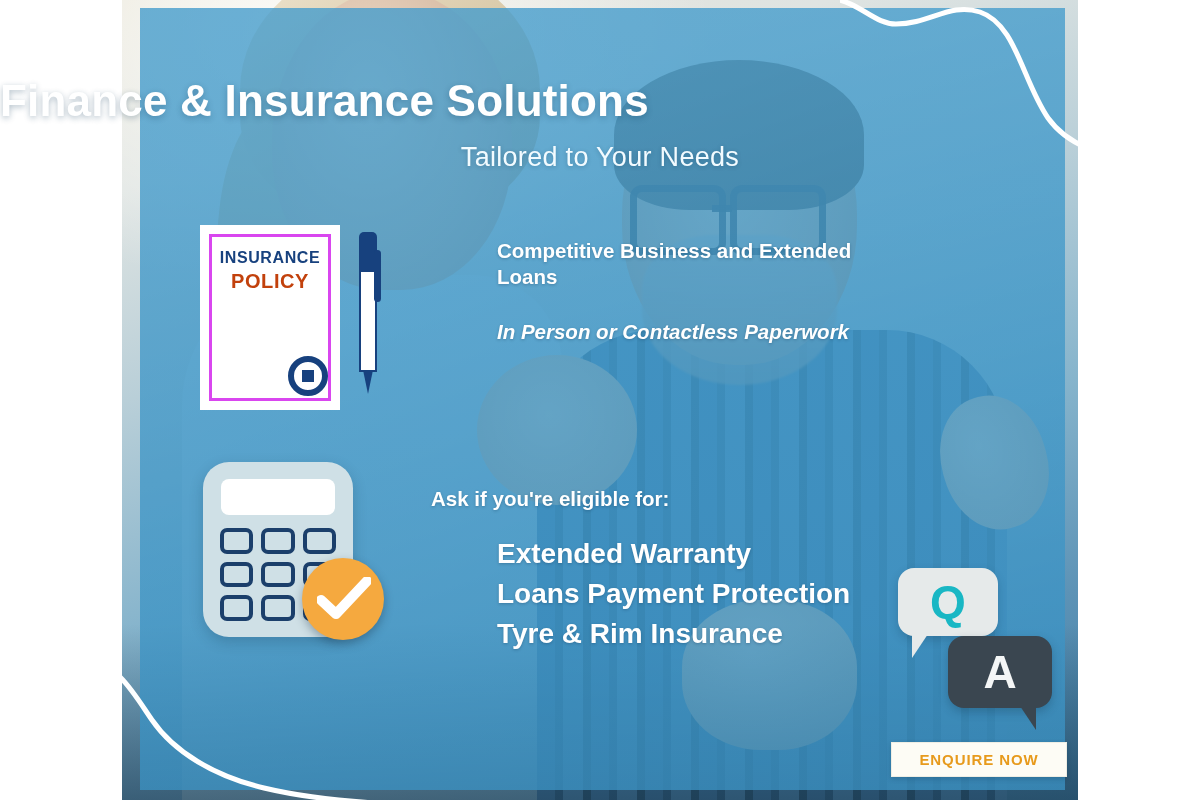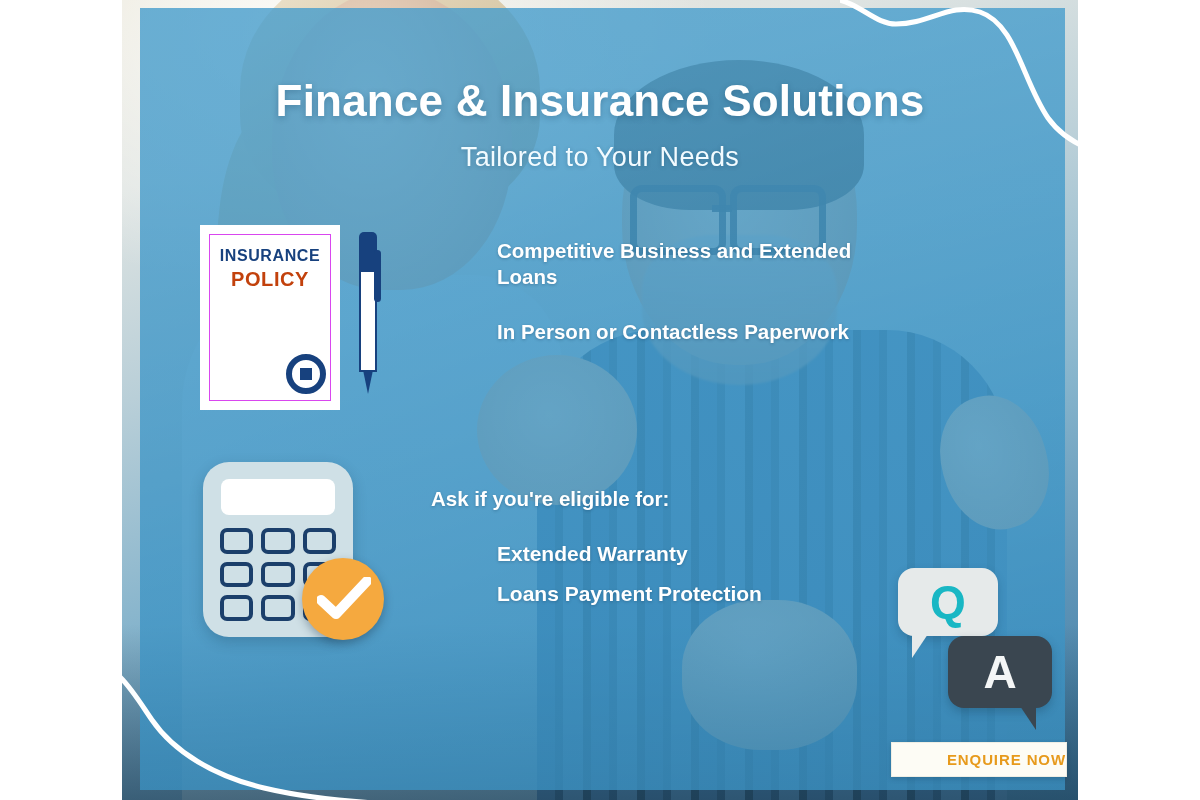--- a/index.html
+++ b/index.html
@@ -48,44 +48,44 @@
            background:rgba(62,151,200,.72);}
   .overlay-soft{position:absolute;left:140px;top:8px;width:925px;height:782px;
            background:linear-gradient(180deg,rgba(86,168,212,.30),rgba(50,130,180,.22));}
 
   
   .swoosh{position:absolute;pointer-events:none;}
   .swoosh-tr{right:0;top:-6px;width:360px;height:190px;}
   .swoosh-bl{left:96px;bottom:-4px;width:360px;height:170px;}
 
   
-  .title{position:absolute;left:0;top:76px;width:1200px;text-align:center;
+  .title{position:absolute;left:0;top:76px;width:1200px;
          font-size:44px;font-weight:bold;color:#ffffff;letter-spacing:.2px;
          text-shadow:0 2px 6px rgba(20,60,90,.32);}
   .subtitle{position:absolute;left:0;top:142px;width:1200px;text-align:center;
          font-size:27px;font-weight:normal;color:#f2fbff;letter-spacing:.3px;
          text-shadow:0 1px 4px rgba(20,60,90,.30);}
 
   
   .copy{position:absolute;left:497px;top:238px;width:420px;}
   .para{font-size:20.5px;line-height:25.5px;font-weight:bold;color:#ffffff;
         margin:0 0 30px 0;text-shadow:0 1px 3px rgba(20,55,85,.33);}
-  .para:last-child{margin-bottom:8px;}
+  .para:last-child{margin-bottom:8px;font-style:italic;}
 
   .ask{position:absolute;left:431px;top:487px;font-size:20.5px;font-weight:bold;color:#ffffff;
        text-shadow:0 1px 3px rgba(20,55,85,.33);}
 
   .elig{position:absolute;left:497px;top:534px;width:420px;}
-  .elig-item{font-size:21px;line-height:40px;font-weight:bold;color:#ffffff;
+  .elig-item{font-size:28px;line-height:40px;font-weight:bold;color:#ffffff;
              text-shadow:0 1px 3px rgba(20,55,85,.33);}
 
   
   .policy{position:absolute;left:200px;top:225px;width:140px;height:185px;
           background:#ffffff;padding:0;box-sizing:border-box;}
-  .policy-inner{position:absolute;left:9px;top:9px;right:9px;bottom:9px;border:1px solid #d946ef;}
+  .policy-inner{position:absolute;left:9px;top:9px;right:9px;bottom:9px;border:3px solid #d946ef;}
   .policy-t1{position:absolute;left:0;right:0;top:12px;text-align:center;font-size:16px;
              font-weight:bold;color:#17417e;letter-spacing:.6px;}
   .policy-t2{position:absolute;left:0;right:0;top:33px;text-align:center;font-size:20px;
              font-weight:bold;color:#c2410c;letter-spacing:.6px;}
   .pl{position:absolute;background:#ffffff;height:9px;}
   .pl.a{left:14px;right:14px;top:70px;}
   .pl.b{left:14px;right:14px;top:86px;height:7px;}
   .pl.c{left:14px;right:14px;top:101px;height:7px;}
   .pl.d{left:14px;width:56px;top:128px;height:8px;}
   .pl.e{left:14px;width:56px;top:146px;height:8px;}
@@ -123,21 +123,21 @@
             font-weight:bold;color:#19b7c4;line-height:56px;}
   .bubble-a{position:absolute;left:50px;top:68px;width:104px;height:72px;border-radius:16px;background:#3a4650;
             box-shadow:0 4px 10px rgba(15,45,70,.28);}
   .bubble-a .tail{position:absolute;right:16px;bottom:-22px;width:0;height:0;
             border-right:16px solid #3a4650;border-bottom:24px solid transparent;}
   .bubble-a span{position:absolute;left:0;right:0;top:6px;text-align:center;font-size:46px;
             font-weight:bold;color:#f4f6f6;line-height:60px;}
 
   
   .enquire{position:absolute;left:891px;top:742px;width:174px;height:33px;background:#fdfcf5;
-           border:1px solid #efeee4;display:flex;align-items:center;justify-content:flex-end;
+           border:1px solid #efeee4;display:flex;align-items:center;justify-content:center;
            box-shadow:0 2px 5px rgba(10,40,65,.22);cursor:pointer;}
   .enquire span{font-size:15px;font-weight:bold;color:#e79a1c;letter-spacing:.9px;}
 </style>
 </head>
 <body>
 
 <div id="stage">
 
   <div class="photo">
     <div class="wallglow"></div>
@@ -174,20 +174,21 @@
   <div class="copy">
     <p class="para">Competitive Business and Extended Loans</p>
     <p class="para">In Person or Contactless Paperwork</p>
   </div>
 
   <div class="ask">Ask if you're eligible for:</div>
 
   <div class="elig">
     <div class="elig-item">Extended Warranty</div>
     <div class="elig-item">Loans Payment Protection</div>
+    <div class="elig-item">Tyre &amp; Rim Insurance</div>
   </div>
 
   <div class="policy">
     <div class="policy-inner">
       <div class="policy-t1">INSURANCE</div>
       <div class="policy-t2">POLICY</div>
       <div class="pl a"></div>
       <div class="pl b"></div>
       <div class="pl c"></div>
       <div class="pl d"></div>

